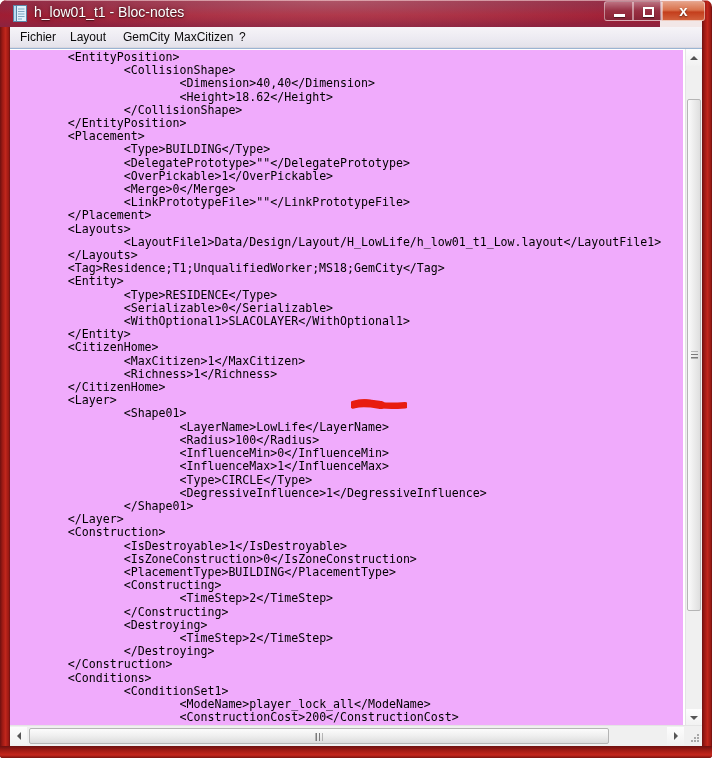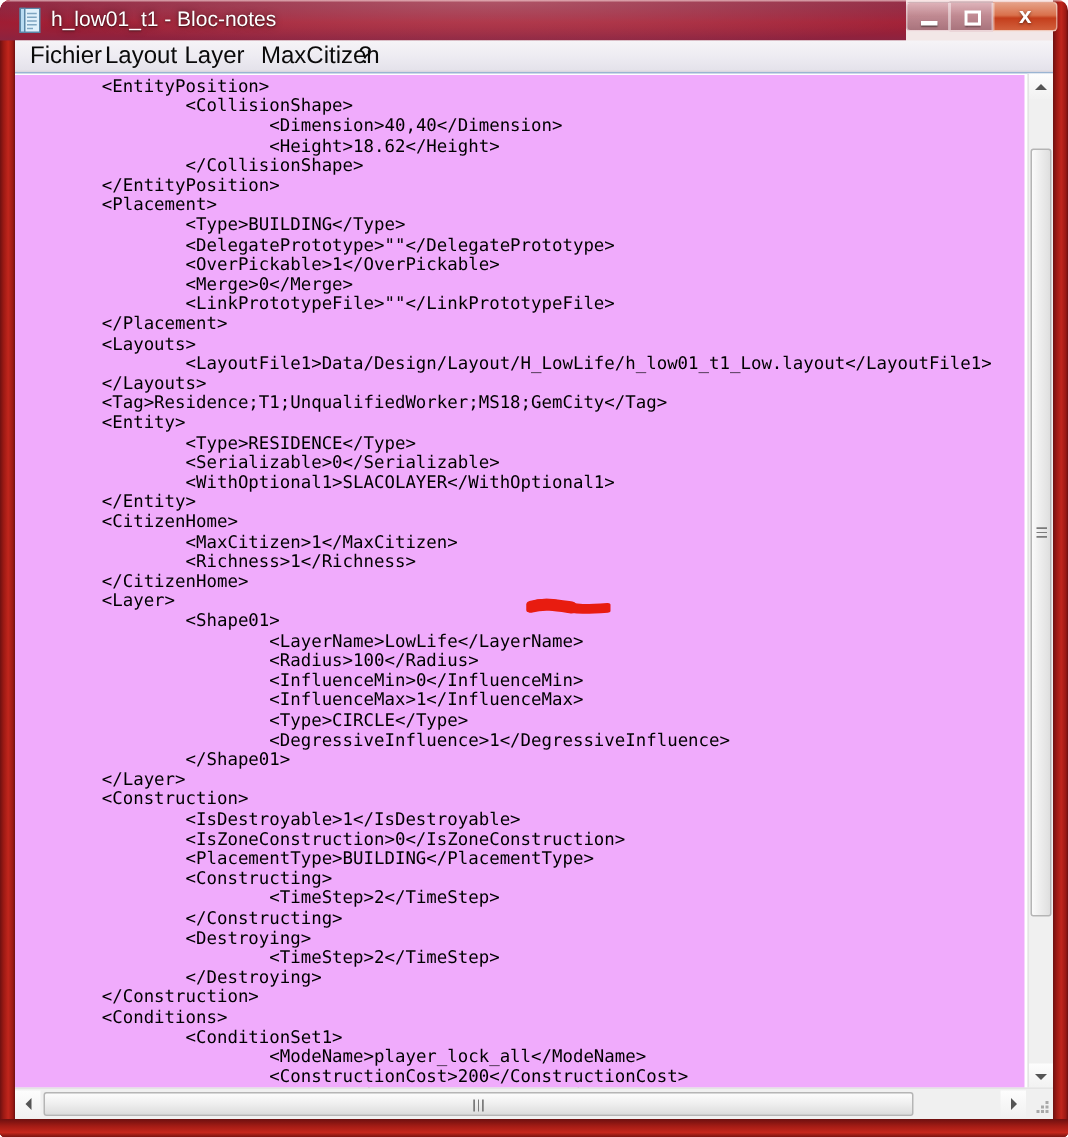--- a/index.html
+++ b/index.html
@@ -41,21 +41,21 @@
   }
   .frame-left  { left: 0;   top: 0; width: 10px; height: 758px; }
   .frame-right { right: 0;  top: 0; width: 10px; height: 758px; }
   .frame-bottom{ left: 0; bottom: 0; width: 712px; height: 12px;
                  background: linear-gradient(to bottom, #6d1010, #a41c15 40%, #c5271c 75%, #7a1410); }
 
   
   #titlebar {
     position: absolute;
     left: 0; top: 0;
-    width: 604px;
+    width: 660px;
     height: 27px;
     background: linear-gradient(to bottom,
         #8d2540 0%, #8e223c 18%, #971f38 40%, #a01d33 55%,
         #9c1f36 70%, #8b2340 100%);
   }
   #titlebar .shine {
     position: absolute;
     left: 0; top: 0; width: 712px; height: 27px;
     background: radial-gradient(ellipse 520px 46px at 46% 0%,
         rgba(255,200,200,0.30), rgba(255,255,255,0.0) 70%);
@@ -134,21 +134,21 @@
     background: linear-gradient(to bottom, #f6f4f7, #eceaf1 60%, #e4e2ea);
     border-bottom: 1px solid #d9d7e0;
     box-sizing: border-box;
   }
   .menu-item {
     position: absolute;
     top: 2px;
     height: 17px;
     line-height: 17px;
     font-family: "Liberation Sans", sans-serif;
-    font-size: 16px;
+    font-size: 12px;
     color: #0a0a0a;
     padding: 0 6px;
     white-space: nowrap;
     cursor: default;
   }
 
   
   #client {
     position: absolute;
     left: 10px; top: 48px;
@@ -324,21 +324,21 @@
         <span class="glyph-max"></span>
       </div>
       <div class="winbtn" id="btn-close">
         <span class="glyph-close">x</span>
       </div>
     </div>
 
     <div id="menubar">
       <div class="menu-item" style="left:4px">Fichier</div>
       <div class="menu-item" style="left:54px">Layout</div>
-      <div class="menu-item" style="left:107px">Layer</div>
+      <div class="menu-item" style="left:107px">GemCity</div>
       <div class="menu-item" style="left:158px">MaxCitizen</div>
       <div class="menu-item" style="left:223px">?</div>
     </div>
 
     <div id="client">
 
       <div id="textarea">
         <pre id="code">	&lt;EntityPosition&gt;
 		&lt;CollisionShape&gt;
 			&lt;Dimension&gt;40,40&lt;/Dimension&gt;

